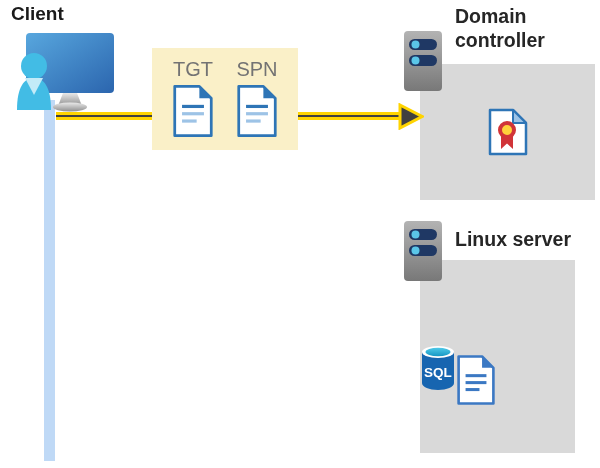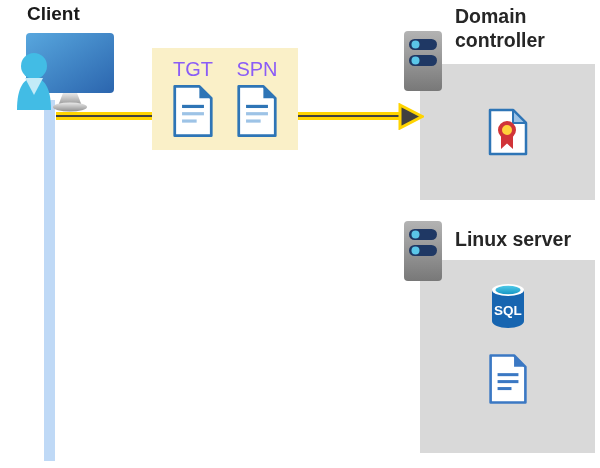--- a/index.html
+++ b/index.html
@@ -1,34 +1,34 @@
 <!DOCTYPE html>
 <html><head>
 <meta charset="utf-8">
 <style>
   html,body{margin:0;padding:0;background:#ffffff;font-family:"Liberation Sans",sans-serif;}
   .stage{position:relative;width:600px;height:468px;background:#ffffff;overflow:hidden;}
 
-  .client-label{position:absolute;left:27px;top:3px;font-size:19px;font-weight:bold;color:#1a1a1a;letter-spacing:0;}
+  .client-label{position:absolute;left:11px;top:3px;font-size:19px;font-weight:bold;color:#1a1a1a;letter-spacing:0;}
   .client-icon{position:absolute;left:17px;top:30px;width:100px;height:82px;z-index:3;}
   .client-line{position:absolute;left:44px;top:100px;width:11px;height:361px;background:#bfd9f6;z-index:1;}
 
   .arrow-shaft{position:absolute;left:56px;top:112px;width:346px;height:8px;z-index:2;
     background:linear-gradient(to bottom,#ffd400 0px,#ffd400 3px,#404040 3px,#404040 5px,#ffd400 5px,#ffd400 8px);}
   .arrow-head{position:absolute;left:398px;top:103px;width:26px;height:27px;z-index:2;}
 
   .ticket-box{position:absolute;left:152px;top:48px;width:146px;height:102px;background:#faf0c8;z-index:3;
     display:flex;justify-content:center;align-items:flex-start;gap:22px;padding-top:10px;box-sizing:border-box;}
   .ticket-col{display:flex;flex-direction:column;align-items:center;}
-  .ticket-label{font-size:20px;color:#8b5cf6;line-height:1.1;margin-bottom:4px;}
+  .ticket-label{font-size:20px;color:#737373;line-height:1.1;margin-bottom:4px;}
   .doc-icon{width:42px;height:54px;}
 
   .zone{position:absolute;background:#d9d9d9;z-index:0;}
   .zone-dc{left:420px;top:64px;width:175px;height:136px;display:flex;align-items:center;justify-content:center;}
-  .zone-linux{left:420px;top:260px;width:175px;height:193px;display:flex;flex-direction:column;align-items:center;padding-top:23px;box-sizing:border-box;}
+  .zone-linux{left:420px;top:260px;width:155px;height:193px;display:flex;flex-direction:row;align-items:center;padding-top:23px;box-sizing:border-box;}
 
   .server-icon{position:absolute;width:40px;height:62px;z-index:1;}
   .server-dc{left:403px;top:30px;}
   .server-linux{left:403px;top:220px;}
 
   .zone-title{position:absolute;font-size:19.5px;font-weight:bold;color:#262626;line-height:1.25;z-index:1;}
   .dc-title{left:455px;top:4px;width:150px;}
   .linux-title{left:455px;top:227px;width:150px;white-space:nowrap;}
 
   .cert-icon{width:40px;height:48px;}

